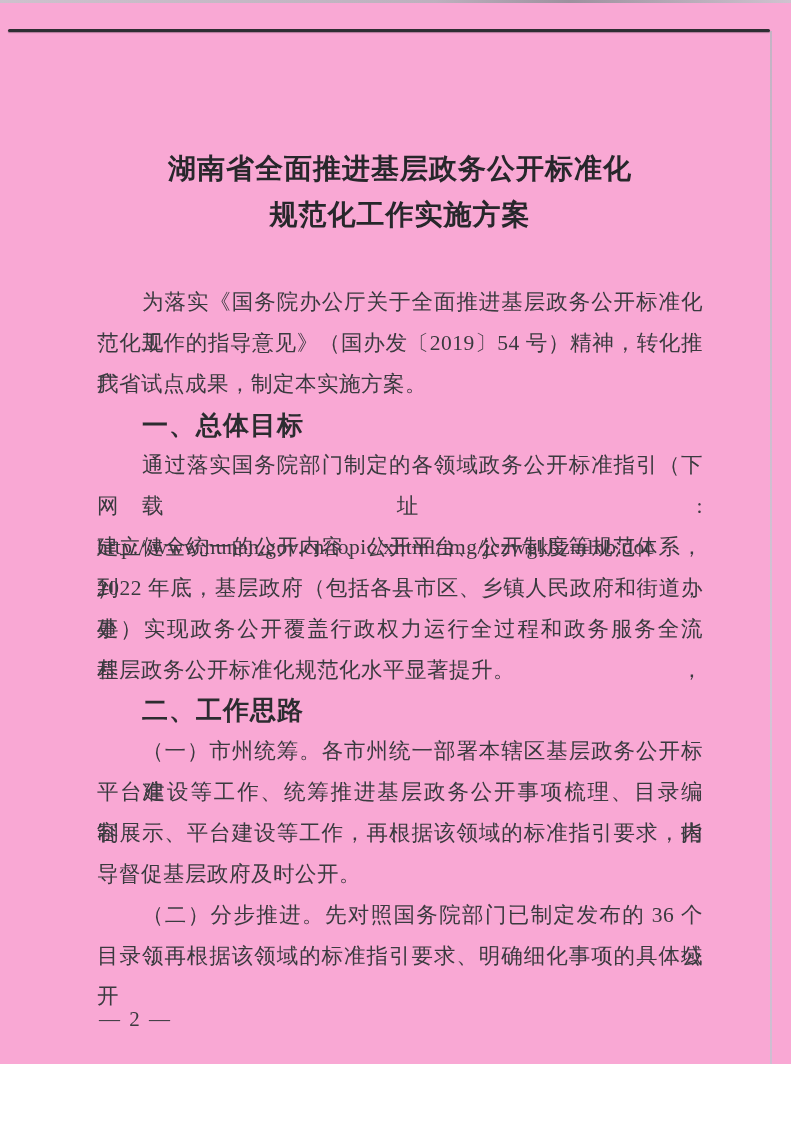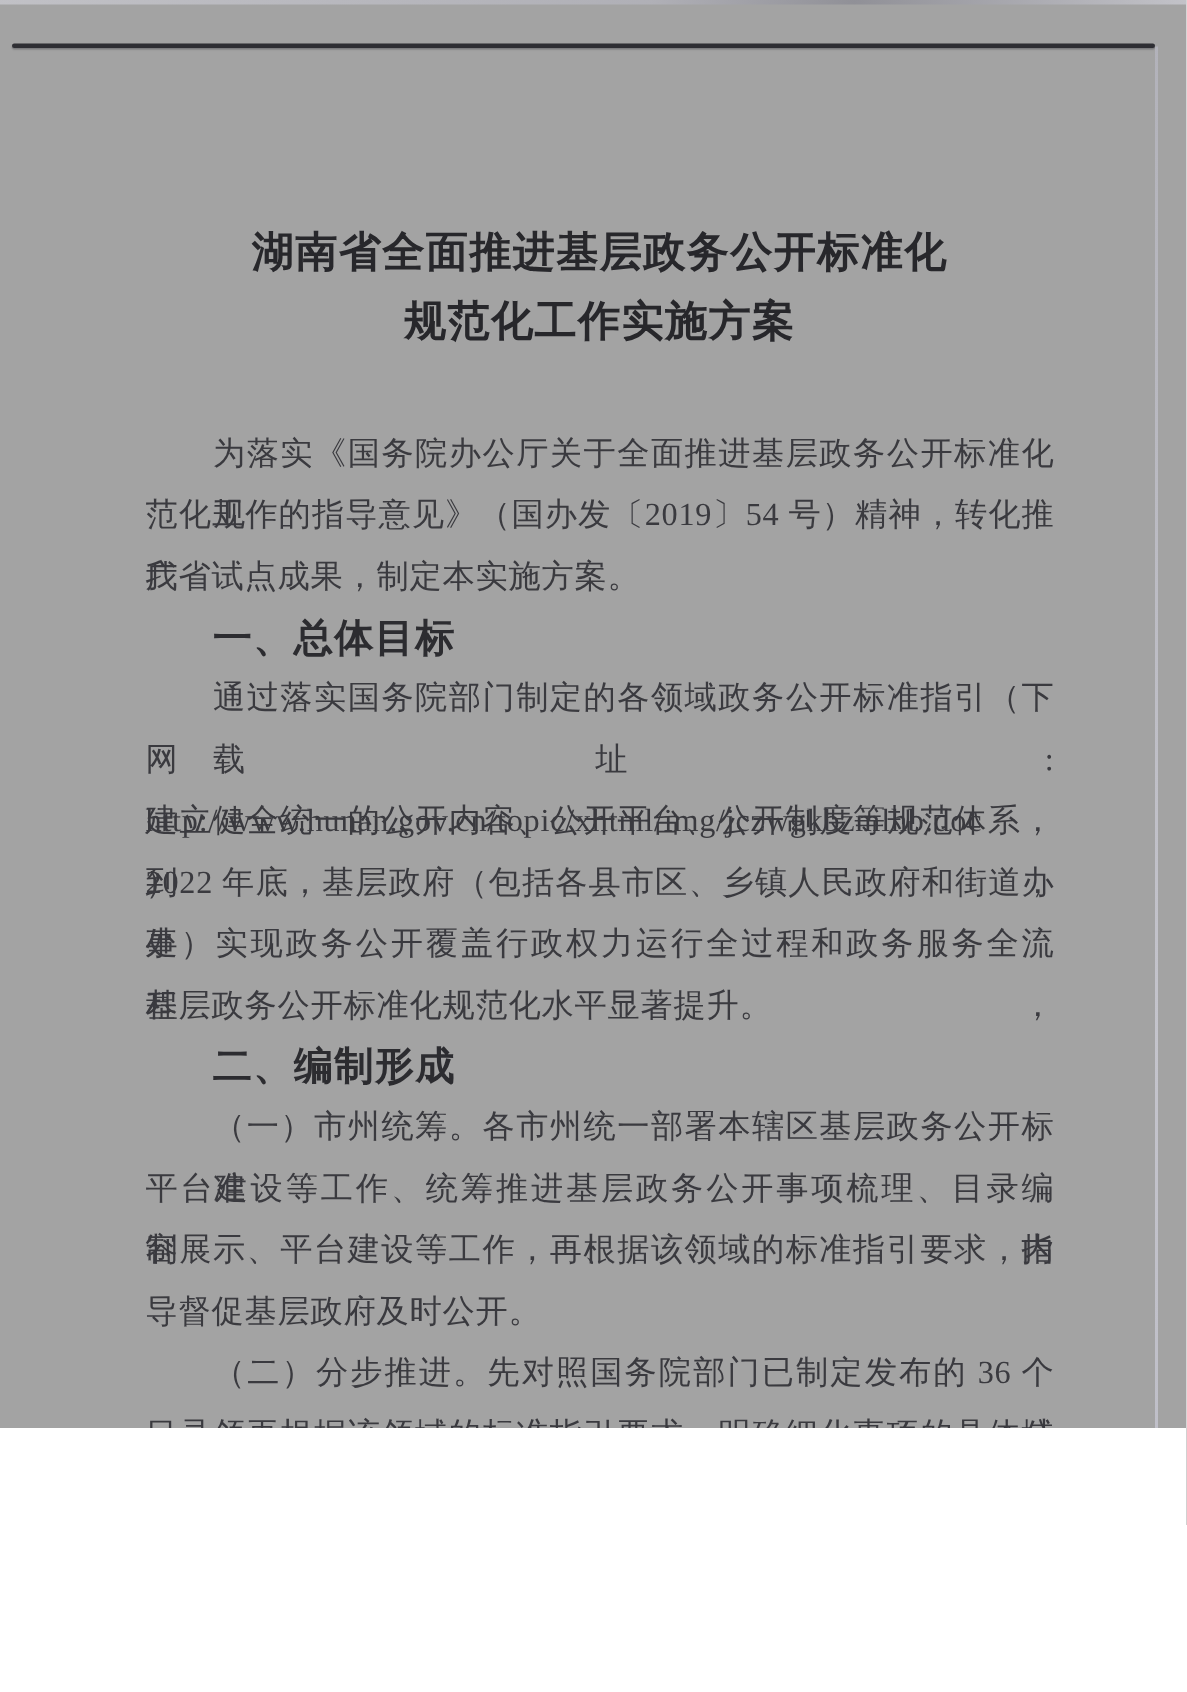--- a/index.html
+++ b/index.html
@@ -1,20 +1,20 @@
 <!DOCTYPE html>
 <html><head>
 <meta charset="utf-8">
 <style>
   html, body { margin: 0; padding: 0; background: #ffffff; }
   .page {
     position: relative;
     width: 791px;
-    height: 952px;
-    background: #a3a3a3;
+    height: 1064px;
+    background: #f9a8d4;
     overflow: hidden;
     font-family: "Liberation Serif", "DejaVu Serif", serif;
   }
   
   .scan-line-top {
     position: absolute; left: 0; top: 0; width: 791px; height: 3px;
     background: linear-gradient(to right, #c6c6cc 0%, #b2b2ba 55%, #8d8d95 72%, #c8c8cf 100%);
     opacity: .85;
   }
   .scan-line-dark {
@@ -76,21 +76,21 @@
 
     <div class="bl hd ind">一、总体目标</div>
 
     <div class="bl j ind">通过落实国务院部门制定的各领域政务公开标准指引（下载</div>
     <div class="bl j">网址: http://www.hunan.gov.cn/topic/xhtml/img/jczwgkbzmlhb.doc ），</div>
     <div class="bl j">建立健全统一的公开内容、公开平台、公开制度等规范体系，到</div>
     <div class="bl j">2022 年底，基层政府（包括各县市区、乡镇人民政府和街道办事</div>
     <div class="bl j">处）实现政务公开覆盖行政权力运行全过程和政务服务全流程，</div>
     <div class="bl">基层政务公开标准化规范化水平显著提升。</div>
 
-    <div class="bl hd ind">二、编制形成</div>
+    <div class="bl hd ind">二、工作思路</div>
 
     <div class="bl j ind">（一）市州统筹。各市州统一部署本辖区基层政务公开标准</div>
     <div class="bl j">平台建设等工作、统筹推进基层政务公开事项梳理、目录编制、内</div>
     <div class="bl j">容展示、平台建设等工作，再根据该领域的标准指引要求，指</div>
     <div class="bl">导督促基层政府及时公开。</div>
 
     <div class="bl j ind">（二）分步推进。先对照国务院部门已制定发布的 36 个领域</div>
     <div class="bl j">目录，再根据该领域的标准指引要求、明确细化事项的具体公开</div>
 
   </div>

